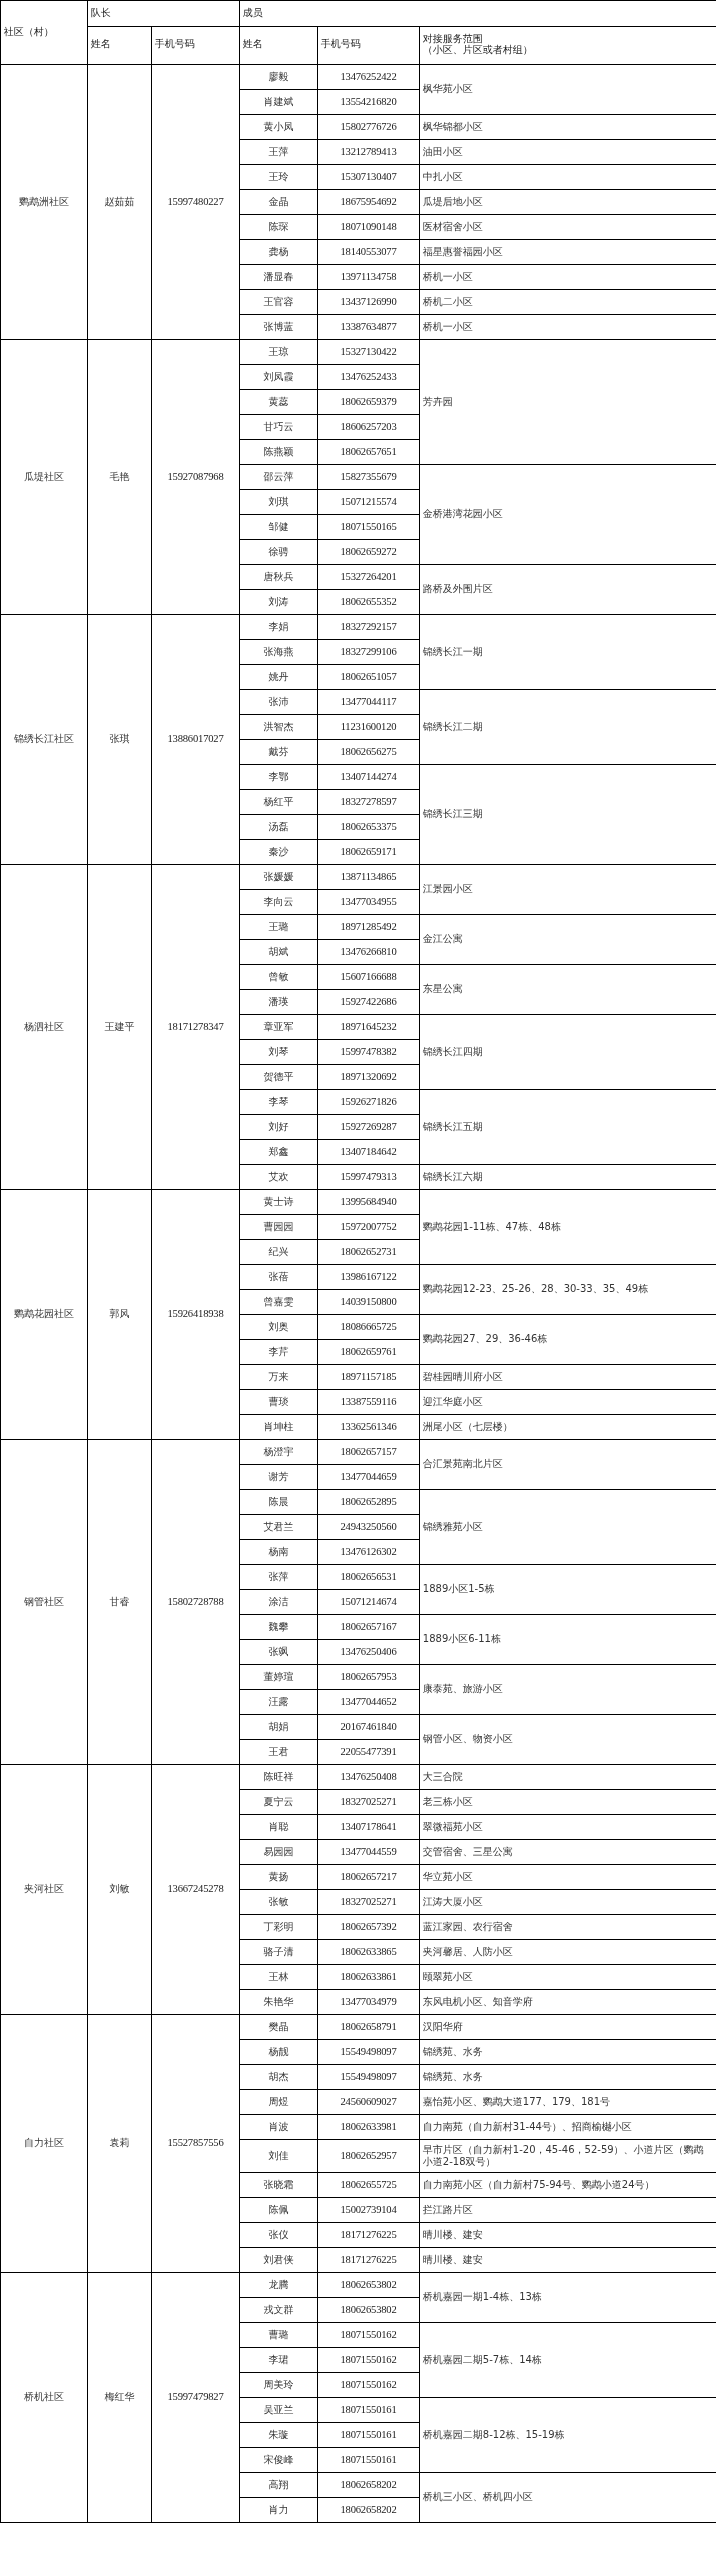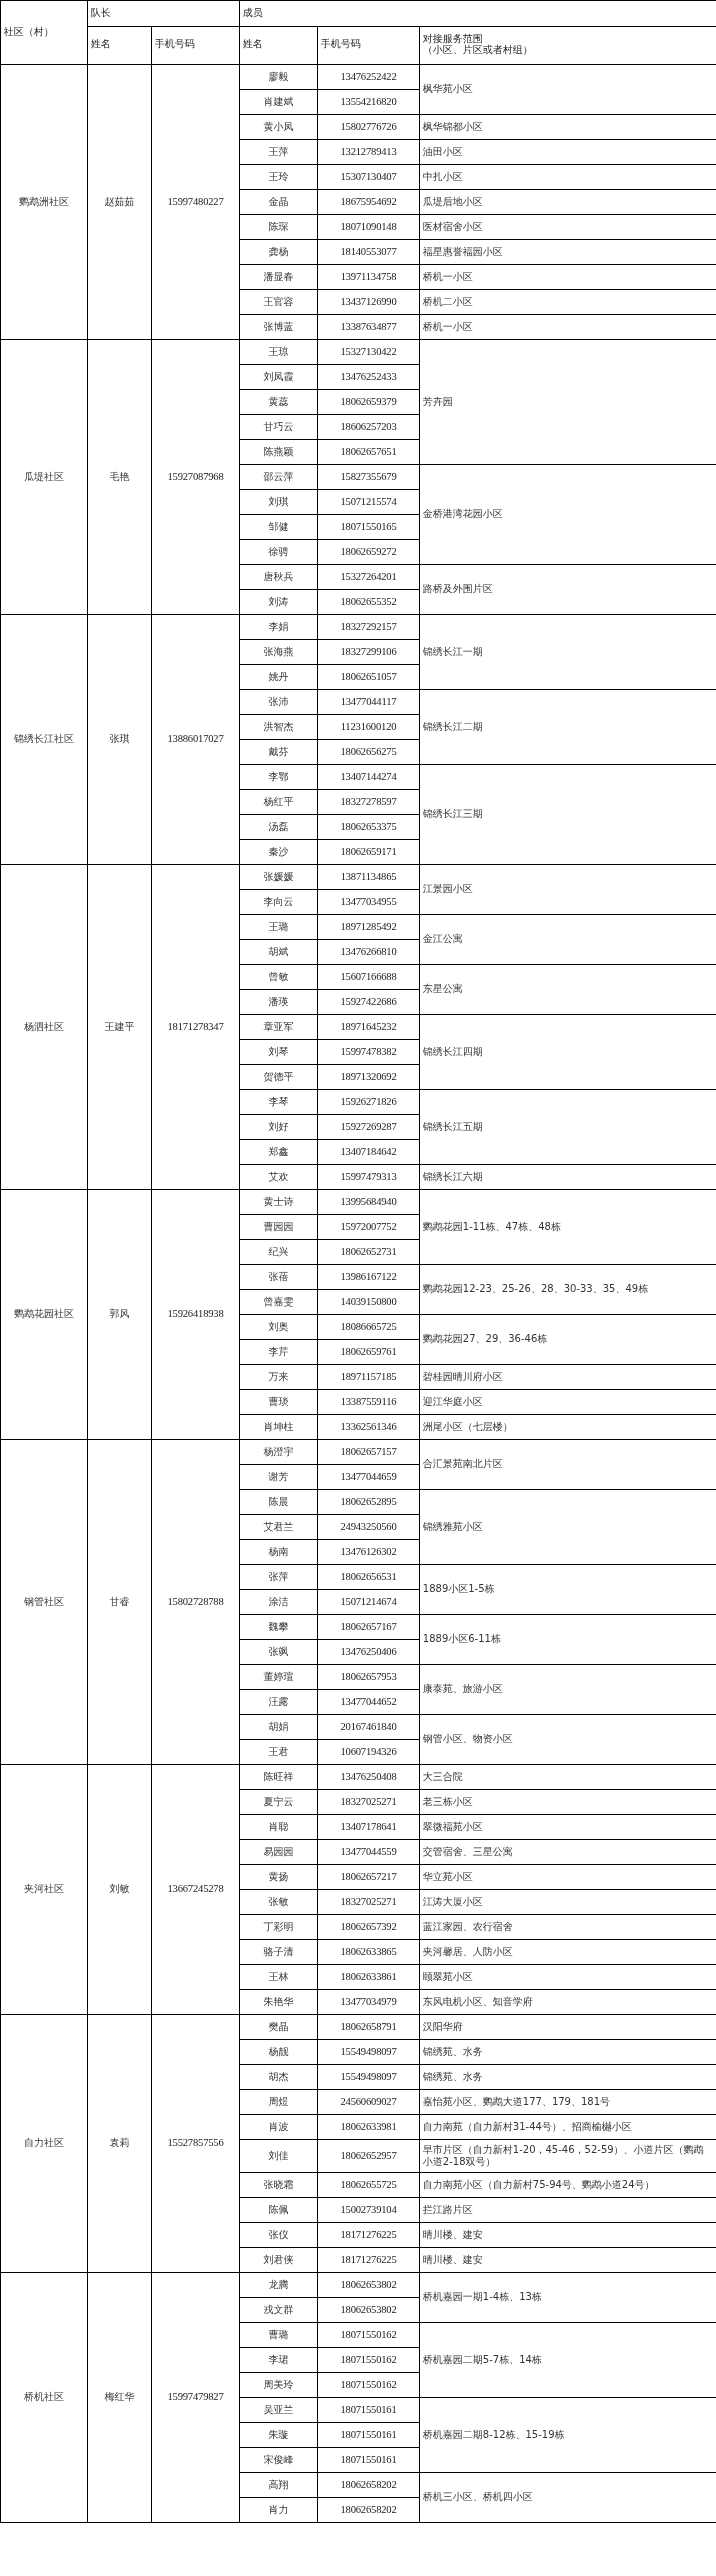--- a/index.html
+++ b/index.html
@@ -373,21 +373,21 @@
         <td class="c-mname">汪露</td>
         <td class="c-mphone">13477044652</td>
       </tr>
       <tr class="r">
         <td class="c-mname">胡娟</td>
         <td class="c-mphone">20167461840</td>
         <td class="c-area" rowspan="2">钢管小区、物资小区</td>
       </tr>
       <tr class="r">
         <td class="c-mname">王君</td>
-        <td class="c-mphone">10607194326</td>
+        <td class="c-mphone">22055477391</td>
       </tr>
       <tr class="r">
         <td class="c-community" rowspan="10">夹河社区</td>
         <td class="c-leader" rowspan="10">刘敏</td>
         <td class="c-lphone" rowspan="10">13667245278</td>
         <td class="c-mname">陈旺祥</td>
         <td class="c-mphone">13476250408</td>
         <td class="c-area" rowspan="1">大三合院</td>
       </tr>
       <tr class="r">

